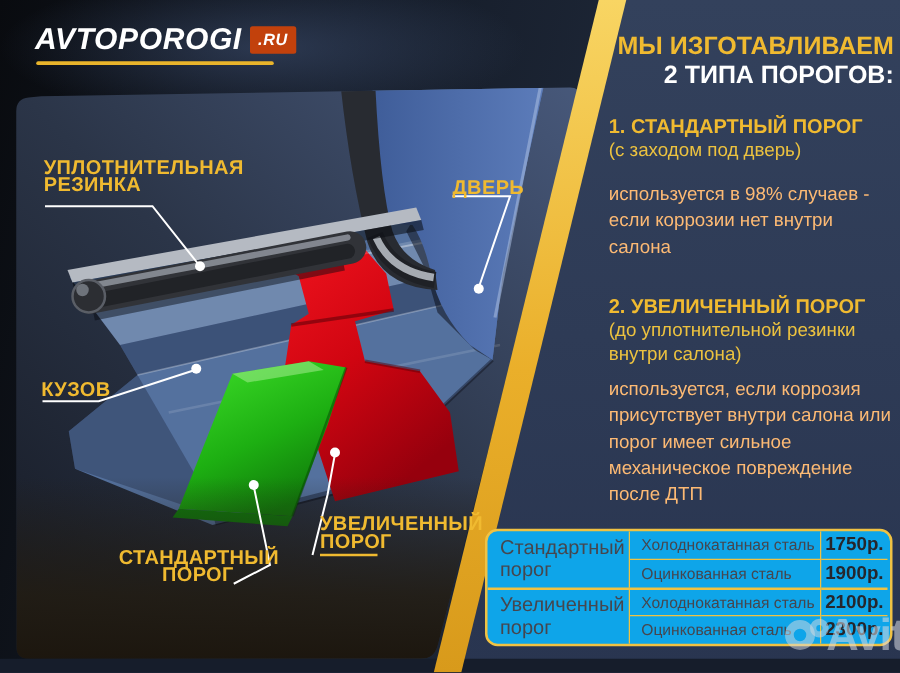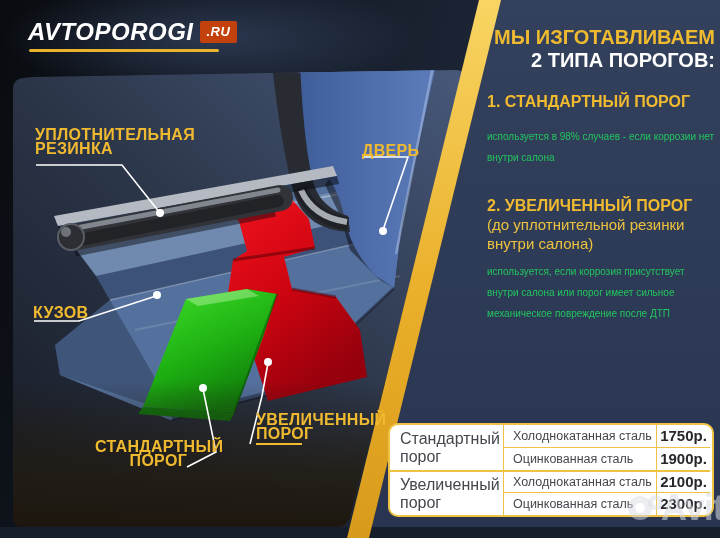--- a/index.html
+++ b/index.html
@@ -37,29 +37,29 @@
   .lbl-enlarged{left:256px;top:413px;width:110px;}
   .u-line{border-bottom:2px solid #f0ba30;padding-bottom:2px;width:46px;}
 
   
   .panel{position:absolute;left:487px;top:26px;width:228px;color:#f2f4f7;}
   .panel-heading{text-align:right;font-weight:bold;font-size:20px;line-height:23px;margin-bottom:20px;}
   .panel-heading .h1{color:#f0ba30;display:block;}
   .panel-heading .h2{color:#ffffff;display:block;}
   .sec-title{color:#f0ba30;font-weight:bold;font-size:16px;line-height:19px;}
   .sec-sub{color:#ecc23f;font-size:15px;line-height:19px;}
-  .sec-body{color:#22c55e;font-size:10px;line-height:21px;}
+  .sec-body{color:#fdba74;font-size:15px;line-height:21px;}
   .sec1-head{margin-bottom:15px;}
   .sec1-body{margin-bottom:28px;}
   .sec2-head{margin-bottom:8px;}
 
   
   .ptable{
     position:absolute;left:388px;top:423px;width:326px;height:94px;
-    background:#ffffff;border:2px solid #f0c243;border-radius:10px;
+    background:#0ea5e9;border:2px solid #f0c243;border-radius:10px;
     display:grid;grid-template-columns:114px 153px 53px;grid-template-rows:1fr 1fr 1fr 1fr;
     box-sizing:border-box;overflow:hidden;
   }
   .ptable .cell{display:flex;align-items:center;box-sizing:border-box;}
   .prod{
     grid-row:span 2;border-right:1px solid #f0c243;padding-left:10px;
     font-size:16px;line-height:18px;color:#46464e;
   }
   .prod.g2{border-top:2px solid #f0c243;}
   .mat{
@@ -230,20 +230,21 @@
   </div>
 
   <div class="panel">
     <div class="panel-heading">
       <span class="h1">МЫ ИЗГОТАВЛИВАЕМ</span>
       <span class="h2">2 ТИПА ПОРОГОВ:</span>
     </div>
 
     <div class="sec1-head">
       <div class="sec-title">1. СТАНДАРТНЫЙ ПОРОГ</div>
+      <div class="sec-sub">(с заходом под дверь)</div>
     </div>
     <div class="sec-body sec1-body">используется в 98% случаев - если коррозии нет внутри салона</div>
 
     <div class="sec2-head">
       <div class="sec-title">2. УВЕЛИЧЕННЫЙ ПОРОГ</div>
       <div class="sec-sub">(до уплотнительной резинки внутри салона)</div>
     </div>
     <div class="sec-body">используется, если коррозия присутствует внутри салона или порог имеет сильное механическое повреждение после ДТП</div>
   </div>
 

